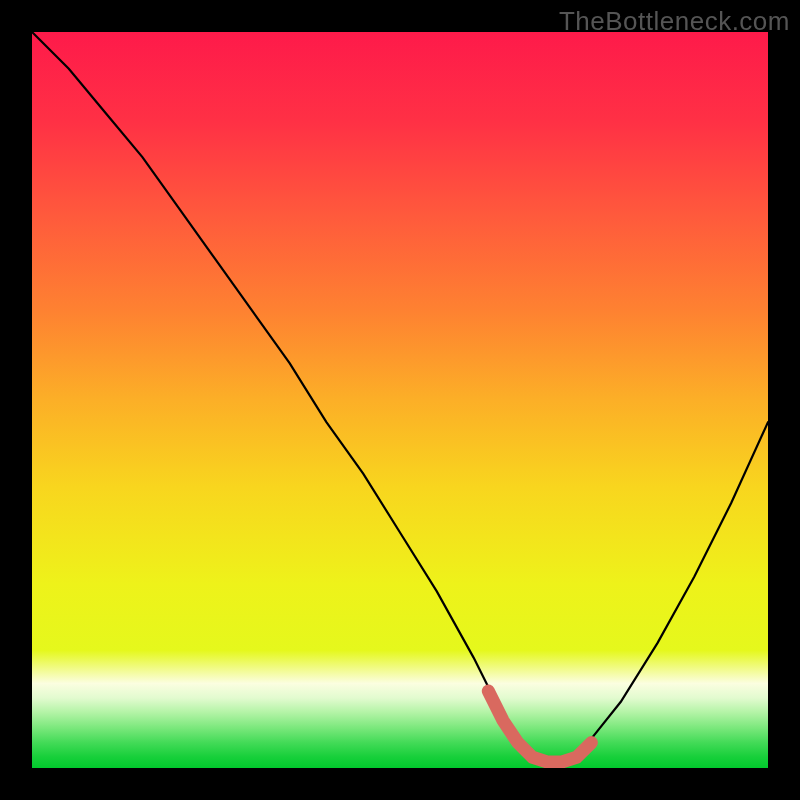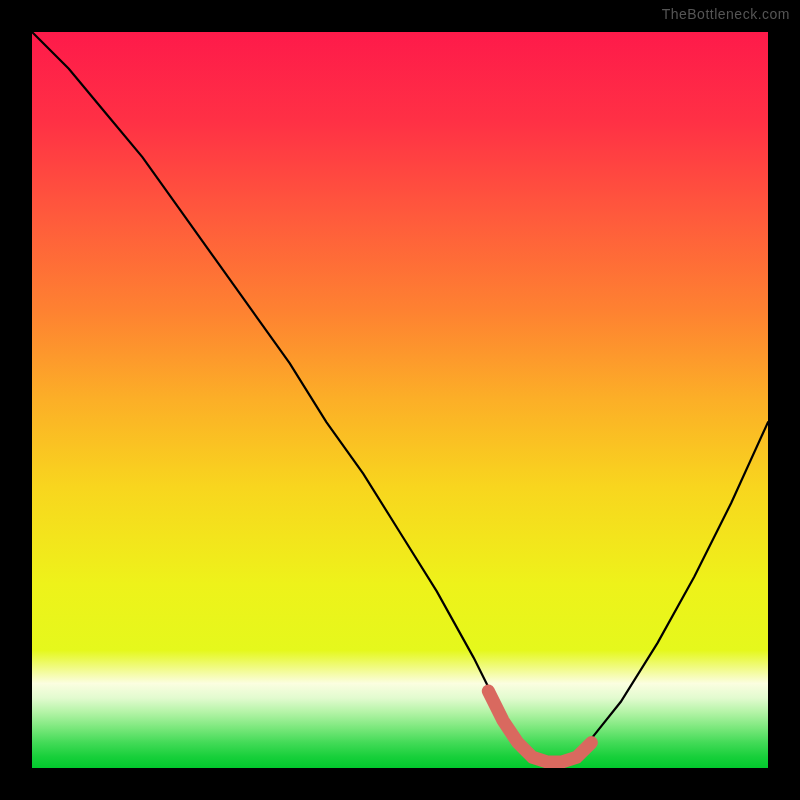--- a/index.html
+++ b/index.html
@@ -17,21 +17,21 @@
     top: 32px;
     width: 736px;
     height: 736px;
     background: #000;
   }
   .watermark {
     position: absolute;
     top: 6px;
     right: 10px;
     color: #555;
-    font-size: 14px;
+    font-size: 26px;
     font-weight: 500;
     letter-spacing: 0.5px;
     user-select: none;
   }
   svg {
     position: absolute;
     left: 0;
     top: 0;
   }
 </style>

